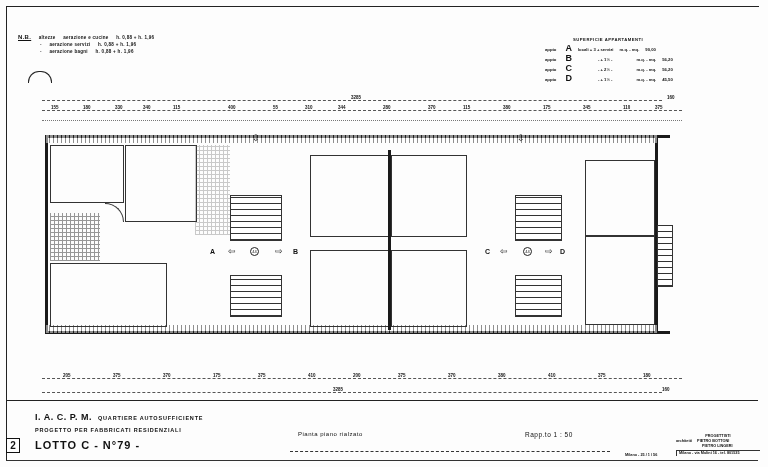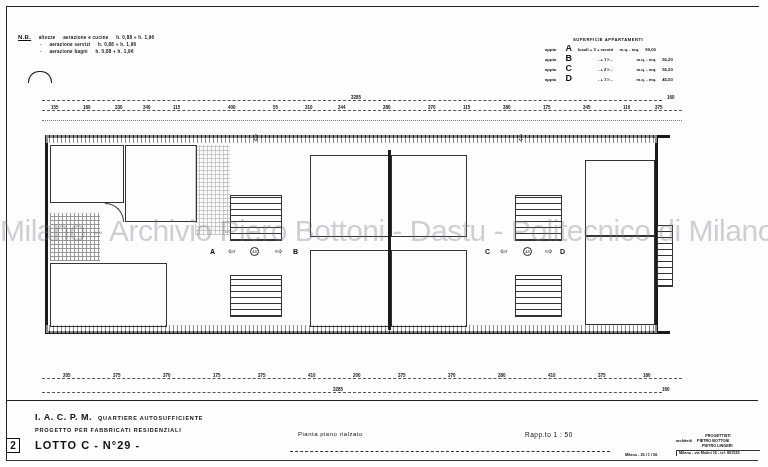--- a/index.html
+++ b/index.html
@@ -156,21 +156,20 @@
     <span class="unit" style="left:440px;top:113px;">C</span>
     <span class="arrow" style="left:455px;top:111px;">⇦</span>
     <span class="circ" style="left:478px;top:112px;">44</span>
     <span class="arrow" style="left:500px;top:111px;">⇨</span>
     <span class="unit" style="left:515px;top:113px;">D</span>
 
     <span class="arrow" style="left:207px;top:-2px;">⇩</span>
     <span class="arrow" style="left:472px;top:-2px;">⇩</span>
   </div>
 
-  <div class="watermark">Milano - Archivio Piero Bottoni - Dastu - Politecnico di Milano</div>
 
   <div class="dimrow" style="left:42px;top:370px;width:640px;">
     <span class="dimlabel" style="left:20px;top:3px;">205</span>
     <span class="dimlabel" style="left:70px;top:3px;">375</span>
     <span class="dimlabel" style="left:120px;top:3px;">370</span>
     <span class="dimlabel" style="left:170px;top:3px;">175</span>
     <span class="dimlabel" style="left:215px;top:3px;">375</span>
     <span class="dimlabel" style="left:265px;top:3px;">410</span>
     <span class="dimlabel" style="left:310px;top:3px;">200</span>
     <span class="dimlabel" style="left:355px;top:3px;">375</span>
@@ -186,21 +185,21 @@
   <div class="dimrow" style="left:655px;top:384px;width:40px;border-bottom:none;">
     <span class="dimlabel" style="left:6px;top:3px;">160</span>
   </div>
 
   <div class="tblock"></div>
   <div class="t1">
     <span>I. A. C. P. M.</span><small>QUARTIERE AUTOSUFFICIENTE</small>
   </div>
   <div class="t2">PROGETTO PER FABBRICATI RESIDENZIALI</div>
   <div class="sheetno">2</div>
-  <div class="t3">LOTTO C - N°29 -</div>
+  <div class="t3">LOTTO C - N°79 -</div>
   <div class="pianta">Pianta piano rialzato</div>
   <div class="rapp">Rapp.to 1 : 50</div>
   <div class="foot-line"></div>
   <div class="smalltext">Milano - 25 / 1 / 56</div>
 
   <div class="proj">
     <div class="hdr">PROGETTISTI</div>
     <div>
       <span>architetti</span>
       <span style="margin-left:4px">PIETRO BOTTONI</span>

